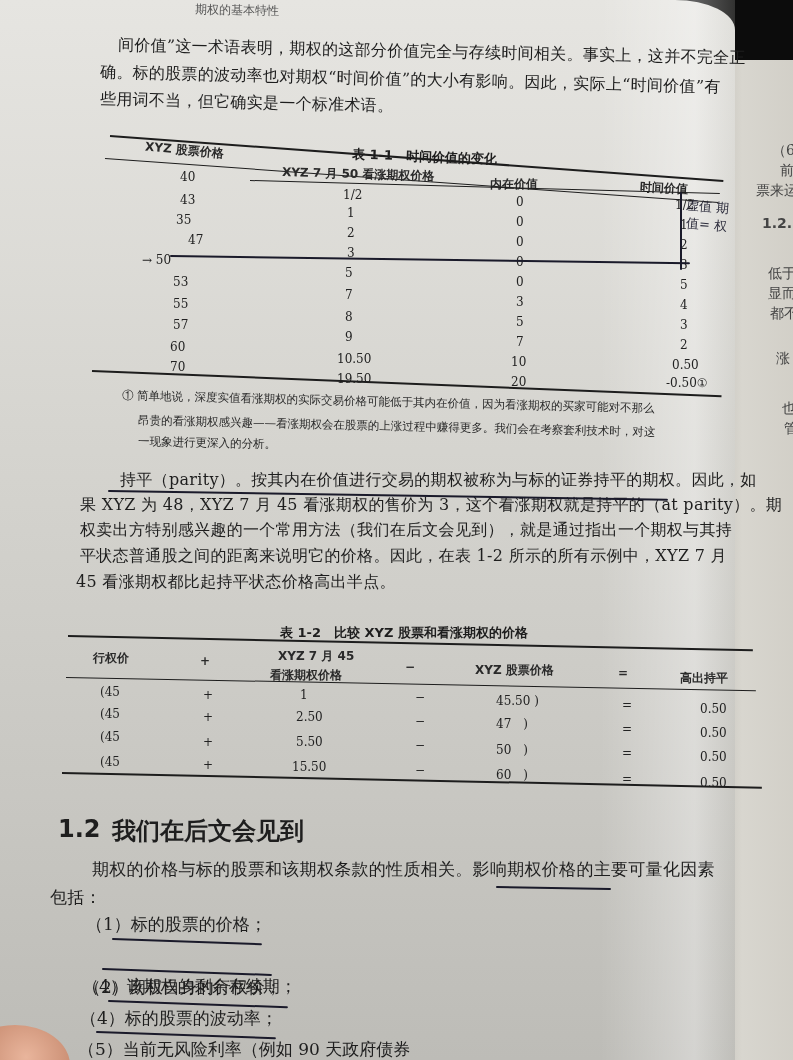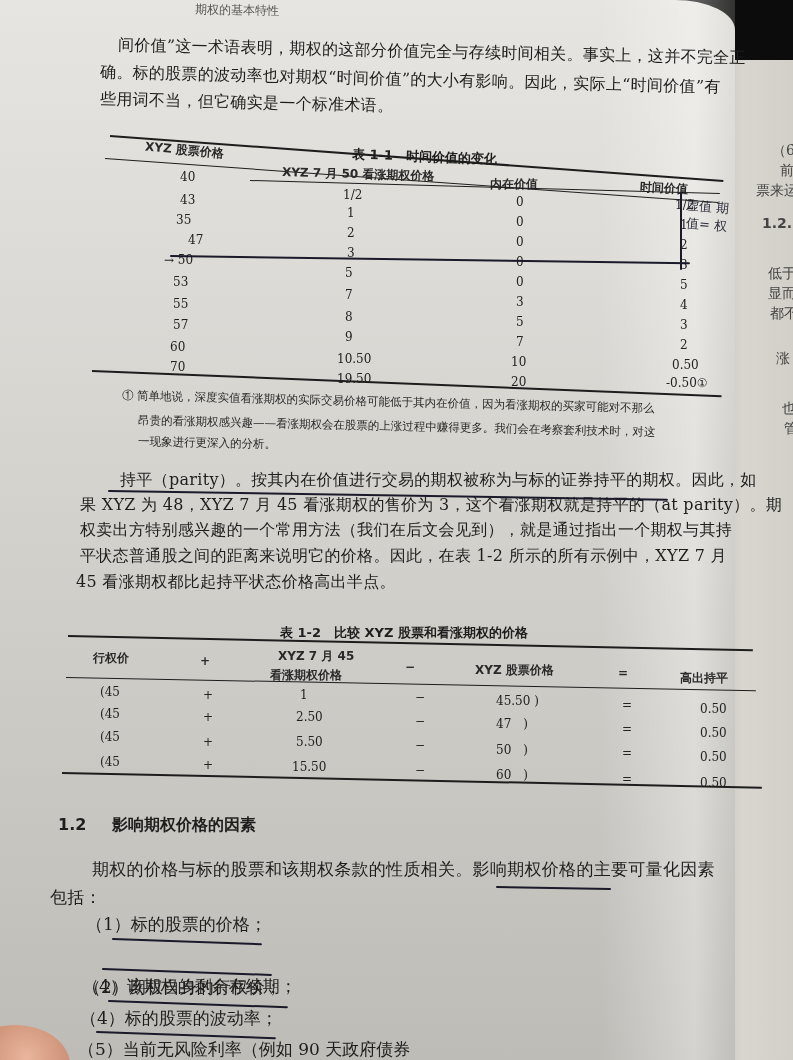--- a/index.html
+++ b/index.html
@@ -33,21 +33,21 @@
   }
   .abs { position: absolute; white-space: nowrap; }
   .running-head { font-size: 12px; color: #555; left: 195px; top: 2px; transform: rotate(1deg); }
   .body-line { font-size: 16px; letter-spacing: 0.3px; }
   .cap { font-family: "DejaVu Sans", "Liberation Sans", sans-serif; font-size: 13px; font-weight: bold; }
   .th { font-family: "DejaVu Sans", "Liberation Sans", sans-serif; font-size: 12px; font-weight: bold; color: #2a2a2a; }
   .td { font-size: 12px; color: #222; }
   .rule { position: absolute; height: 2px; background: #1d1d1d; transform-origin: left center; }
   .rule.thin { height: 1px; }
   .fn { font-size: 11.5px; color: #2a2a2a; }
-  .h2 { font-family: "DejaVu Sans", "Liberation Sans", sans-serif; font-size: 16px; font-weight: bold; }
+  .h2 { font-family: "DejaVu Sans", "Liberation Sans", sans-serif; font-size: 24px; font-weight: bold; }
   .list-item { font-size: 17px; }
   .ink {
     position: absolute; height: 2px; background: #1a1a2a; border-radius: 2px; transform-origin: left center;
   }
   .hand { font-family: "DejaVu Sans", sans-serif; font-size: 13px; color: #2b2b3b; }
   .next-text { font-size: 14px; color: #444; }
 </style>
 </head>
 <body>
 
@@ -104,21 +104,21 @@
       <span class="abs td" style="left:516px;top:235px;">0</span>
       <span class="abs td" style="left:680px;top:238px;">2</span>
     </div>
     <div>
       <span class="abs td" style="left:176px;top:233px;margin-left:12px;">47</span>
       <span class="abs td" style="left:347px;top:246px;">3</span>
       <span class="abs td" style="left:516px;top:255px;">0</span>
       <span class="abs td" style="left:680px;top:258px;">3</span>
     </div>
     <div>
-      <span class="abs td" style="left:164px;top:253px;">→ 50</span>
+      <span class="abs td" style="left:142px;top:253px;">→ 50</span>
       <span class="abs td" style="left:345px;top:266px;">5</span>
       <span class="abs td" style="left:516px;top:275px;">0</span>
       <span class="abs td" style="left:680px;top:278px;">5</span>
     </div>
     <div>
       <span class="abs td" style="left:173px;top:275px;">53</span>
       <span class="abs td" style="left:345px;top:288px;">7</span>
       <span class="abs td" style="left:516px;top:295px;">3</span>
       <span class="abs td" style="left:680px;top:298px;">4</span>
     </div>
@@ -217,21 +217,21 @@
       <span class="abs td" style="left:415px;top:763px;">−</span>
       <span class="abs td" style="left:496px;top:767px;">60　)</span>
       <span class="abs td" style="left:622px;top:772px;">=</span>
       <span class="abs td" style="left:700px;top:776px;">0.50</span>
     </div>
     <div class="rule" style="left:62px;top:772px;width:700px;transform:rotate(1.2deg);"></div>
   </div>
 
   <div>
     <span class="abs h2" style="left:58px;top:815px;">1.2</span>
-    <span class="abs h2" style="left:112px;top:815px;">影响期权价格的因素</span>
+    <span class="abs h2" style="left:112px;top:815px;">我们在后文会见到</span>
     <span class="abs body-line" style="left:92px;top:858px;font-size:17px;">期权的价格与标的股票和该期权条款的性质相关。影响期权价格的主要可量化因素</span>
     <span class="abs body-line" style="left:50px;top:886px;font-size:17px;">包括：</span>
     <div class="ink" style="left:496px;top:886px;width:115px;transform:rotate(1deg);"></div>
 
     <ol style="margin:0;padding:0;list-style:none;">
       <li class="abs list-item" style="left:86px;top:913px;">（1）标的股票的价格；</li>
       <li class="abs list-item" style="left:84px;top:968px;margin-top:8px;">（2）期权自身的行权价；</li>
       <li class="abs list-item" style="left:82px;top:975px;">（4）该期权的剩余存续期；</li>
       <li class="abs list-item" style="left:80px;top:1007px;">（4）标的股票的波动率；</li>
       <li class="abs list-item" style="left:78px;top:1038px;">（5）当前无风险利率（例如 90 天政府债券</li>

